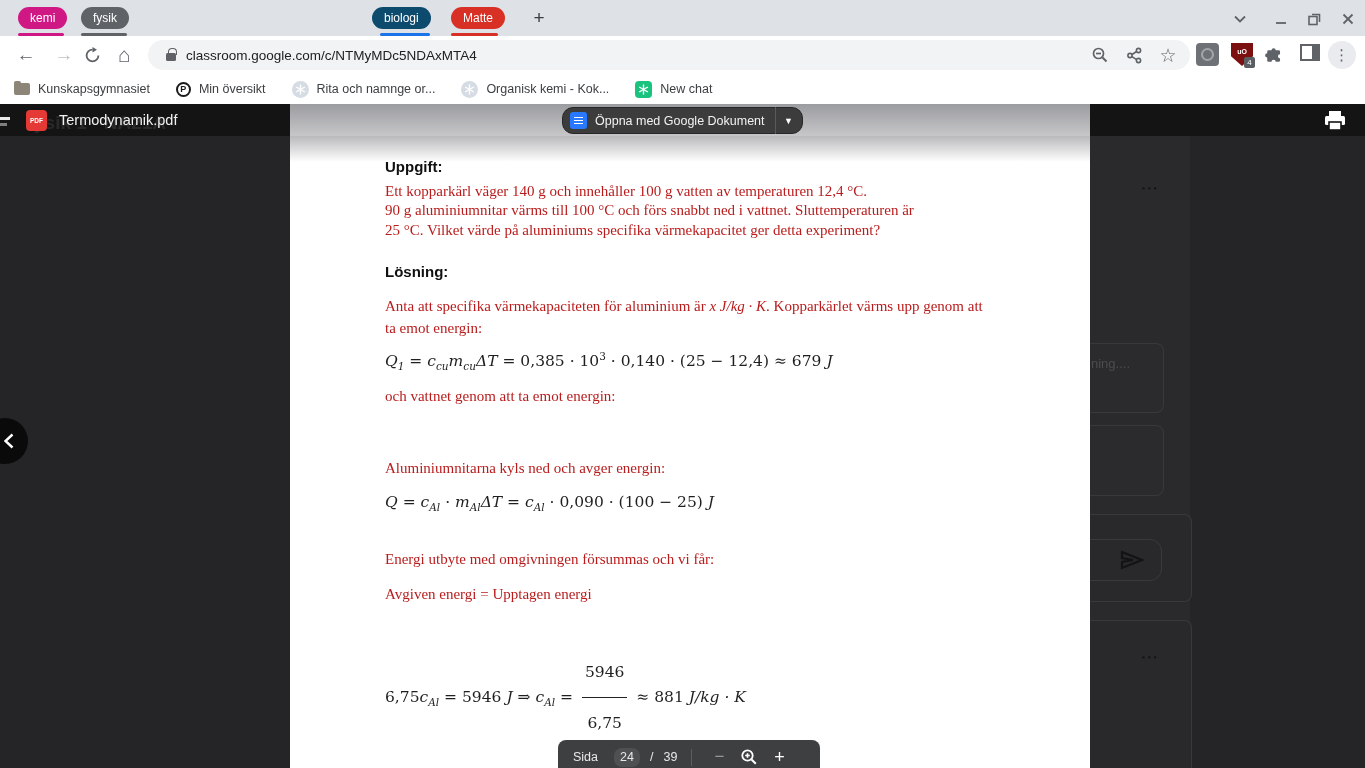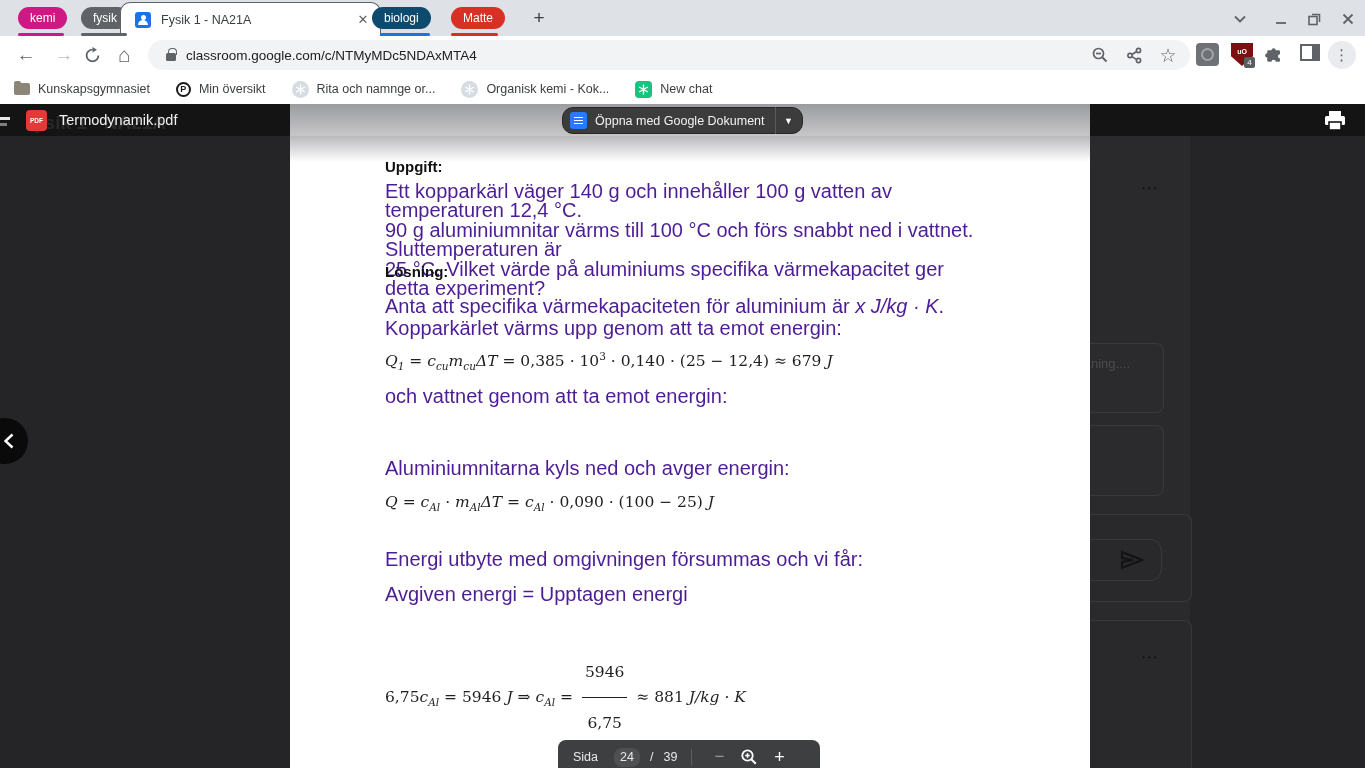--- a/index.html
+++ b/index.html
@@ -88,21 +88,21 @@
   #print-btn{position:absolute;left:1322px;top:109px;width:26px;height:24px;z-index:6;display:flex;align-items:center;justify-content:center;}
 
   
   #prev-page-btn{position:absolute;left:-18px;top:418px;width:46px;height:46px;border-radius:50%;background:#0a0a0a;z-index:6;
     display:flex;align-items:center;justify-content:flex-end;}
   #prev-page-btn svg{margin-right:14px;}
 
   
   .doc-abs{position:absolute;color:#1c1c1c;}
   .hd{font-family:"Liberation Sans",sans-serif;font-weight:bold;font-size:15px;color:#111;}
-  .serif{font-family:Liberation Sans, sans-serif;font-size:20px;line-height:19.4px;color:#4c1d95;}
+  .serif{font-family:Liberation Serif, serif;font-size:15px;line-height:19.4px;color:#b91c1c;}
   .math{font-family:"DejaVu Serif",serif;font-size:15.5px;color:#1f1f1f;}
   .math .i,.serif .i{font-style:italic;}
   .math .sub{font-size:10.5px;vertical-align:-4px;font-style:italic;}
   .math .sup{font-size:10.5px;vertical-align:6px;}
   .frac{display:inline-block;text-align:center;vertical-align:middle;margin:0 4px;font-size:15.5px;}
   .frac .num{display:block;border-bottom:1.4px solid #222;padding:0 3px 1px;}
   .frac .den{display:block;padding-top:1px;}
 
   
   #page-toolbar{position:absolute;left:558px;top:740px;width:262px;height:34px;background:#3e3f41;border-radius:8px 8px 0 0;
@@ -112,25 +112,20 @@
   .ptool{width:30px;height:24px;display:flex;align-items:center;justify-content:center;}
 </style>
 </head>
 <body>
 
 <div id="screen">
 
   <div id="tabstrip">
     <div class="grouppill pill-kemi">kemi</div>
     <div class="grouppill pill-fysik">fysik</div>
-    <div id="active-tab">
-      <span id="classroom-favicon"></span>
-      <span class="title">Fysik 1 - NA21A</span>
-      <span class="tab-close">✕</span>
-    </div>
     <div class="grouppill pill-biologi">biologi</div>
     <div class="grouppill pill-matte">Matte</div>
     <div class="groupline line-kemi"></div>
     <div class="groupline line-fysik"></div>
     <div class="groupline line-biologi"></div>
     <div class="groupline line-matte"></div>
     <div id="new-tab-btn">+</div>
 
     <div class="winctl" style="left:1229px;">
       <svg width="12" height="8" viewBox="0 0 12 8">

